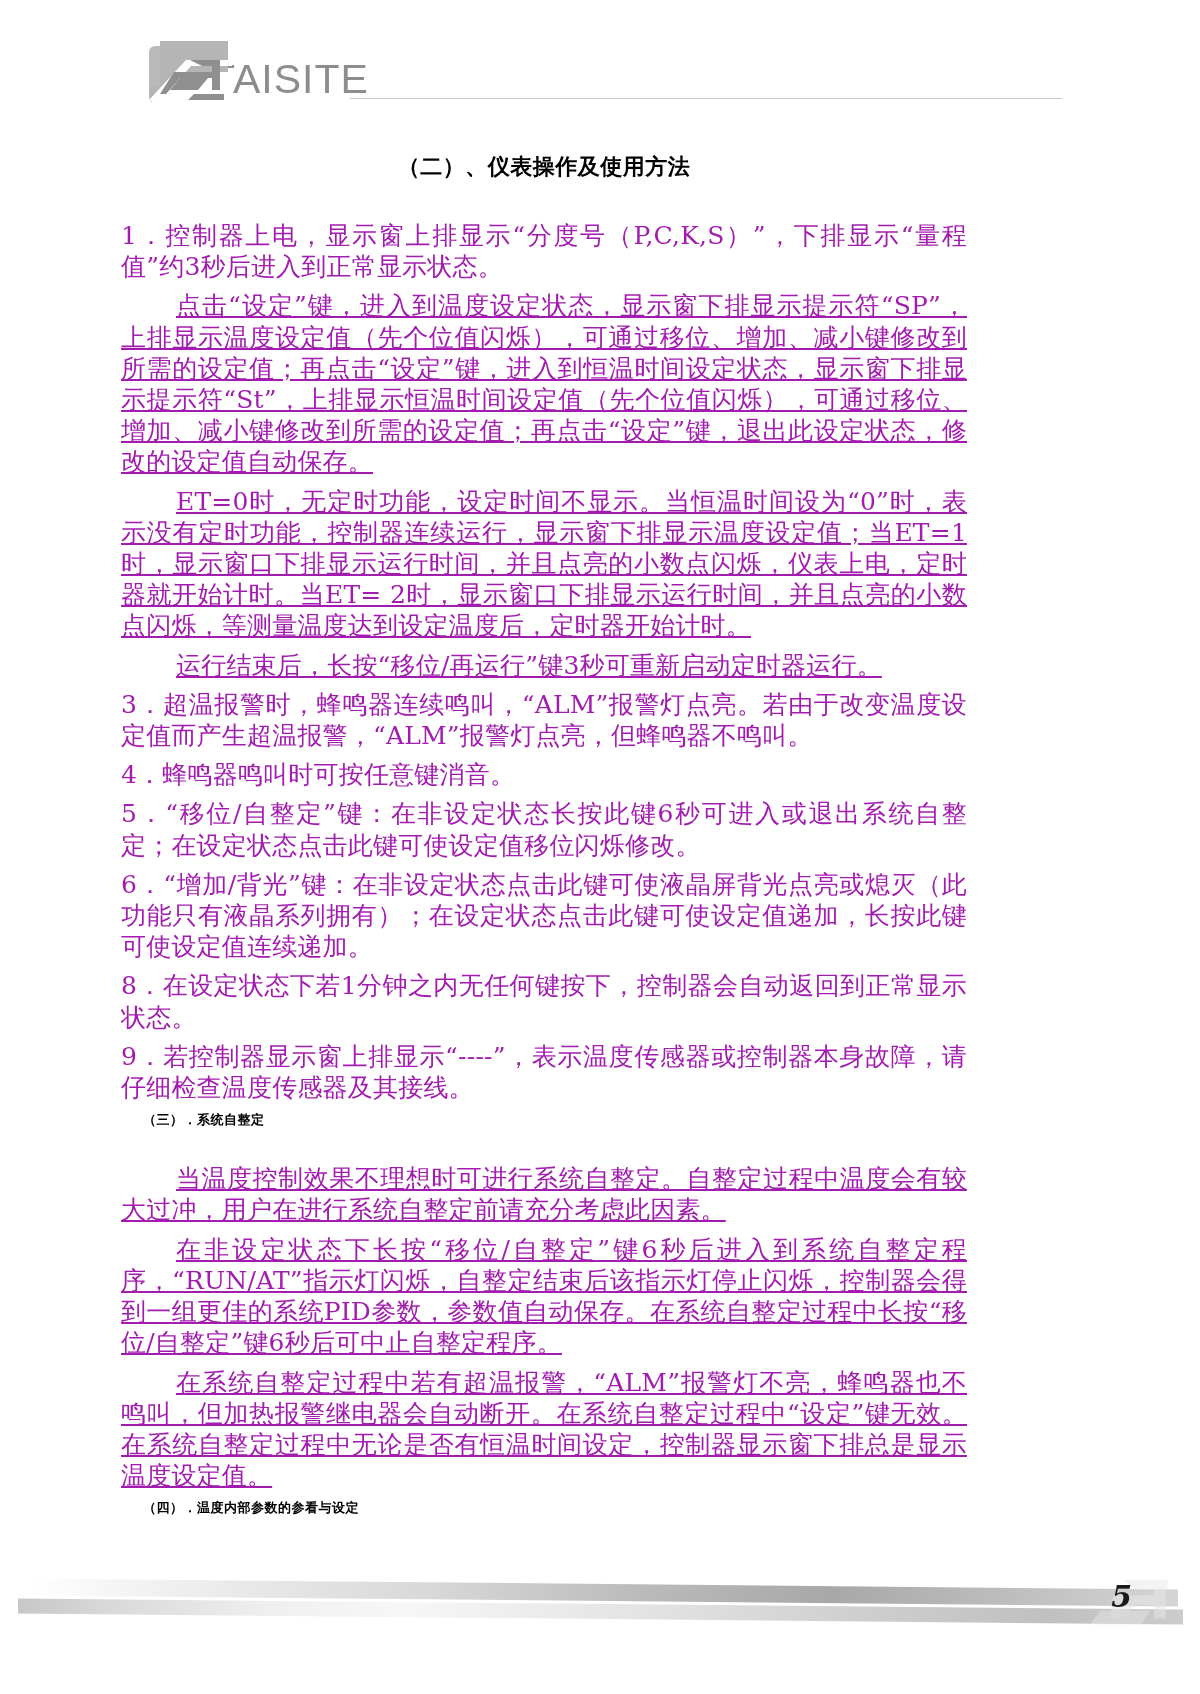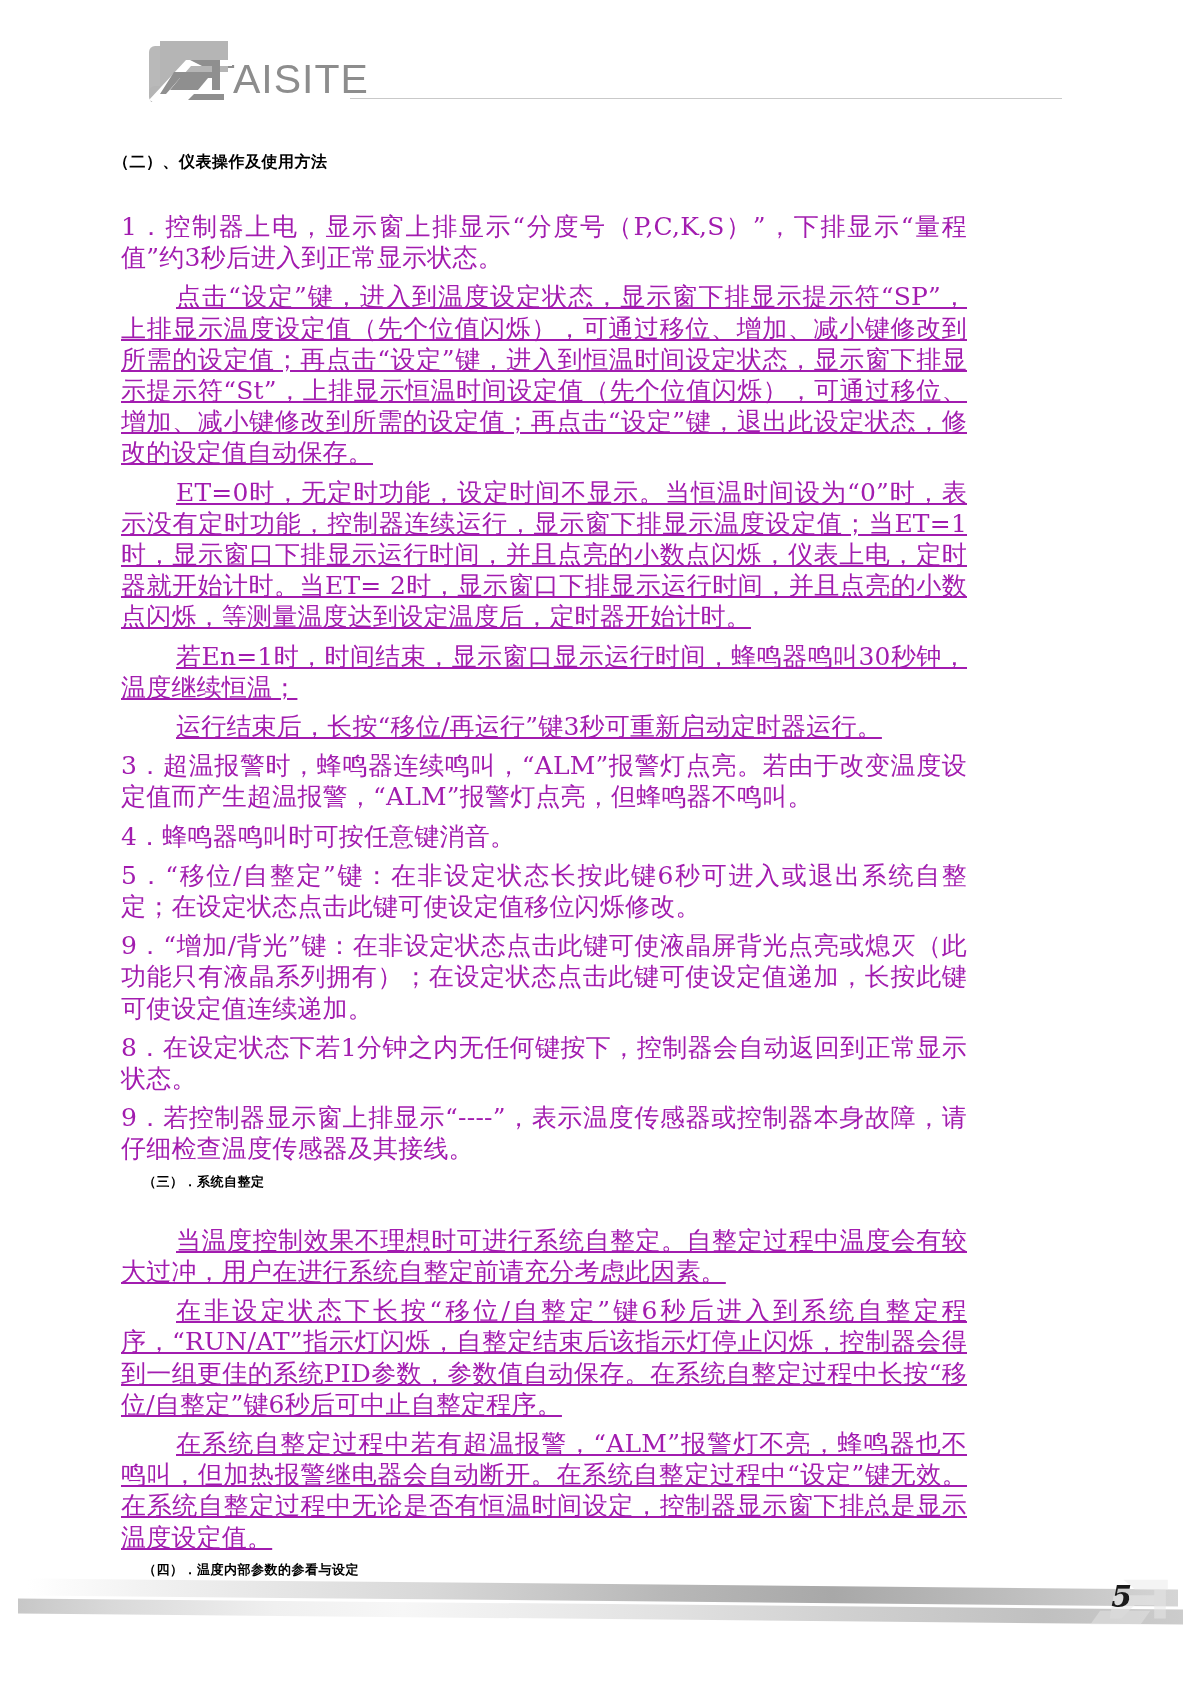--- a/index.html
+++ b/index.html
@@ -57,24 +57,25 @@
   
   .content {
     position: absolute;
     left: 113px;
     top: 152px;
     width: 862px;
   }
   .sec-heading {
     font-family: "DejaVu Sans", "Liberation Sans", sans-serif;
     font-weight: bold;
-    font-size: 16px;
+    font-size: 22px;
     letter-spacing: 0.5px;
     margin: 0 0 38px 0;
     color: #000;
+    text-align: center;
   }
   p.body-text {
     margin: 8px;
     font-size: 25px;
     line-height: 31.2px;
     text-align: justify;
     text-justify: inter-ideograph;
     letter-spacing: 0.2px;
     color: #a21caf;
     text-indent: 0;
@@ -168,26 +169,25 @@
   <div class="header-rule"></div>
 </div>
 
 <div class="content">
 
   <div class="sec-heading">（二）、仪表操作及使用方法</div>
 
   <p class="body-text">1．控制器上电，显示窗上排显示“分度号（P,C,K,S）”，下排显示“量程值”约3秒后进入到正常显示状态。</p>
   <p class="body-text indent">点击“设定”键，进入到温度设定状态，显示窗下排显示提示符“SP”，上排显示温度设定值（先个位值闪烁），可通过移位、增加、减小键修改到所需的设定值；再点击“设定”键，进入到恒温时间设定状态，显示窗下排显示提示符“St”，上排显示恒温时间设定值（先个位值闪烁），可通过移位、增加、减小键修改到所需的设定值；再点击“设定”键，退出此设定状态，修改的设定值自动保存。</p>
   <p class="body-text indent">ET=0时，无定时功能，设定时间不显示。当恒温时间设为“0”时，表示没有定时功能，控制器连续运行，显示窗下排显示温度设定值；当ET=1时，显示窗口下排显示运行时间，并且点亮的小数点闪烁，仪表上电，定时器就开始计时。当ET= 2时，显示窗口下排显示运行时间，并且点亮的小数点闪烁，等测量温度达到设定温度后，定时器开始计时。</p>
-  <p class="body-text indent">若En=1时，时间结束，显示窗口显示运行时间，蜂鸣器鸣叫30秒钟，温度继续恒温；</p>
   <p class="body-text indent">运行结束后，长按“移位/再运行”键3秒可重新启动定时器运行。</p>
   <p class="body-text">3．超温报警时，蜂鸣器连续鸣叫，“ALM”报警灯点亮。若由于改变温度设定值而产生超温报警，“ALM”报警灯点亮，但蜂鸣器不鸣叫。</p>
   <p class="body-text">4．蜂鸣器鸣叫时可按任意键消音。</p>
   <p class="body-text">5．“移位/自整定”键：在非设定状态长按此键6秒可进入或退出系统自整定；在设定状态点击此键可使设定值移位闪烁修改。</p>
-  <p class="body-text">9．“增加/背光”键：在非设定状态点击此键可使液晶屏背光点亮或熄灭（此功能只有液晶系列拥有）；在设定状态点击此键可使设定值递加，长按此键可使设定值连续递加。</p>
+  <p class="body-text">6．“增加/背光”键：在非设定状态点击此键可使液晶屏背光点亮或熄灭（此功能只有液晶系列拥有）；在设定状态点击此键可使设定值递加，长按此键可使设定值连续递加。</p>
   <p class="body-text">8．在设定状态下若1分钟之内无任何键按下，控制器会自动返回到正常显示状态。</p>
   <p class="body-text">9．若控制器显示窗上排显示“----”，表示温度传感器或控制器本身故障，请仔细检查温度传感器及其接线。</p>
 
   <div class="sub-heading">（三）．系统自整定</div>
   <div class="gap-md"></div>
 
   <p class="body-text indent">当温度控制效果不理想时可进行系统自整定。自整定过程中温度会有较大过冲，用户在进行系统自整定前请充分考虑此因素。</p>
   <p class="body-text indent">在非设定状态下长按“移位/自整定”键6秒后进入到系统自整定程序，“RUN/AT”指示灯闪烁，自整定结束后该指示灯停止闪烁，控制器会得到一组更佳的系统PID参数，参数值自动保存。在系统自整定过程中长按“移位/自整定”键6秒后可中止自整定程序。</p>
   <p class="body-text indent">在系统自整定过程中若有超温报警，“ALM”报警灯不亮，蜂鸣器也不鸣叫，但加热报警继电器会自动断开。在系统自整定过程中“设定”键无效。在系统自整定过程中无论是否有恒温时间设定，控制器显示窗下排总是显示温度设定值。</p>
 

